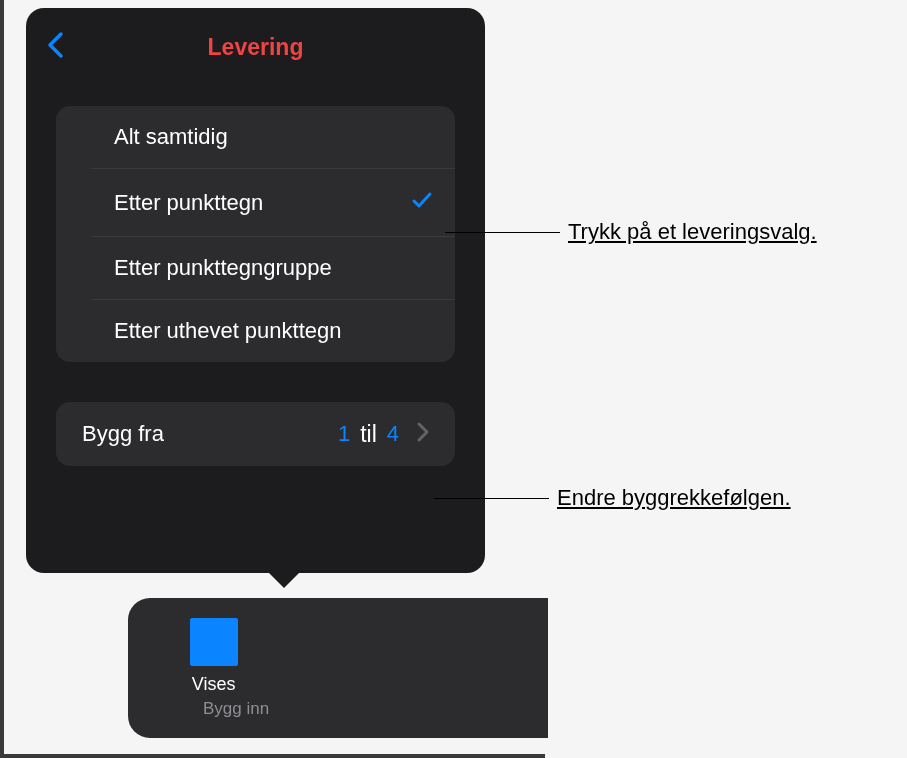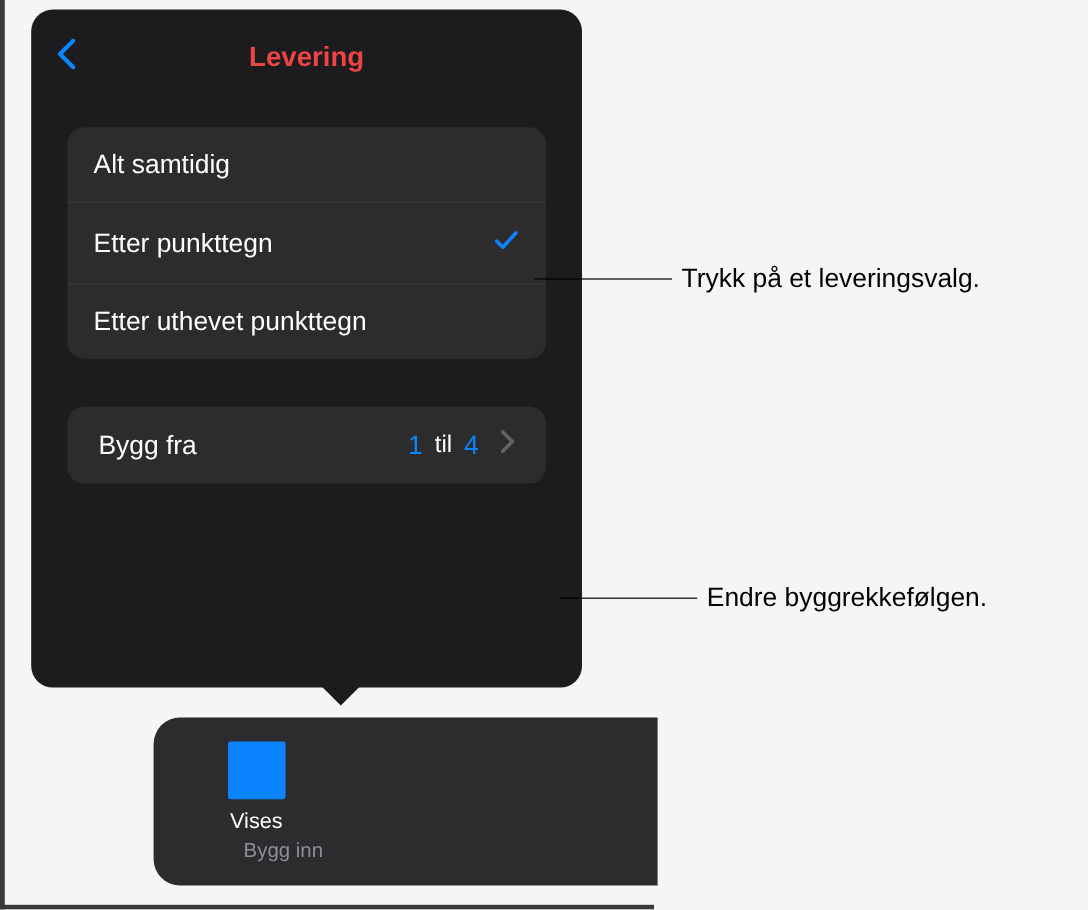--- a/index.html
+++ b/index.html
@@ -64,20 +64,21 @@
     .menu-item {
       display: flex;
       align-items: center;
       justify-content: space-between;
       padding: 18px 22px;
       color: #fff;
       font-size: 22px;
       font-weight: 400;
       border-bottom: 1px solid #3a3a3c;
       cursor: pointer;
+      margin-left: 36px;
     }
     .menu-item:last-child {
       border-bottom: none;
     }
     .checkmark {
       color: #0a84ff;
       font-size: 26px;
       font-weight: 600;
     }
     .build-from-group {
@@ -99,21 +100,21 @@
       display: flex;
       align-items: center;
       gap: 10px;
     }
     .build-value {
       color: #0a84ff;
       font-size: 22px;
     }
     .build-to-label {
       color: #fff;
-      font-size: 20px;
+      font-size: 23px;
     }
     .chevron-right {
       color: #636366;
       font-size: 24px;
       margin-left: 8px;
     }
     .popover-tail {
       position: absolute;
       bottom: -15px;
       left: 240px;
@@ -197,30 +198,31 @@
     }
     .callout-line {
       height: 1px;
       background: #000;
     }
     .callout-text {
       color: #000;
       font-size: 22px;
       white-space: nowrap;
       margin-left: 8px;
+      text-decoration: underline;
     }
     .callout-1 {
       left: 445px;
       top: 219px;
     }
     .callout-1 .callout-line {
       width: 115px;
     }
     .callout-2 {
-      left: 466px;
+      left: 434px;
       top: 485px;
     }
     .callout-2 .callout-line {
       width: 115px;
     }
     .frame-border {
       position: absolute;
       inset: 0;
       border-left: 4px solid #3a3a3a;
       border-bottom: 4px solid #3a3a3a;
@@ -249,20 +251,23 @@
       <div class="menu-item">
         <span>Alt samtidig</span>
       </div>
       <div class="menu-item">
         <span>Etter punkttegn</span>
         <span class="checkmark">
           <svg width="22" height="22" viewBox="0 0 22 22" fill="none">
             <path d="M3 12 L8 17 L19 5" stroke="#0a84ff" stroke-width="3" stroke-linecap="round" stroke-linejoin="round"></path>
           </svg>
         </span>
+      </div>
+      <div class="menu-item">
+        <span>Etter punkttegngruppe</span>
       </div>
       <div class="menu-item">
         <span>Etter uthevet punkttegn</span>
       </div>
     </div>
 
     <div class="build-from-group">
       <div class="build-from-item">
         <span>Bygg fra</span>
         <div class="build-from-values">

